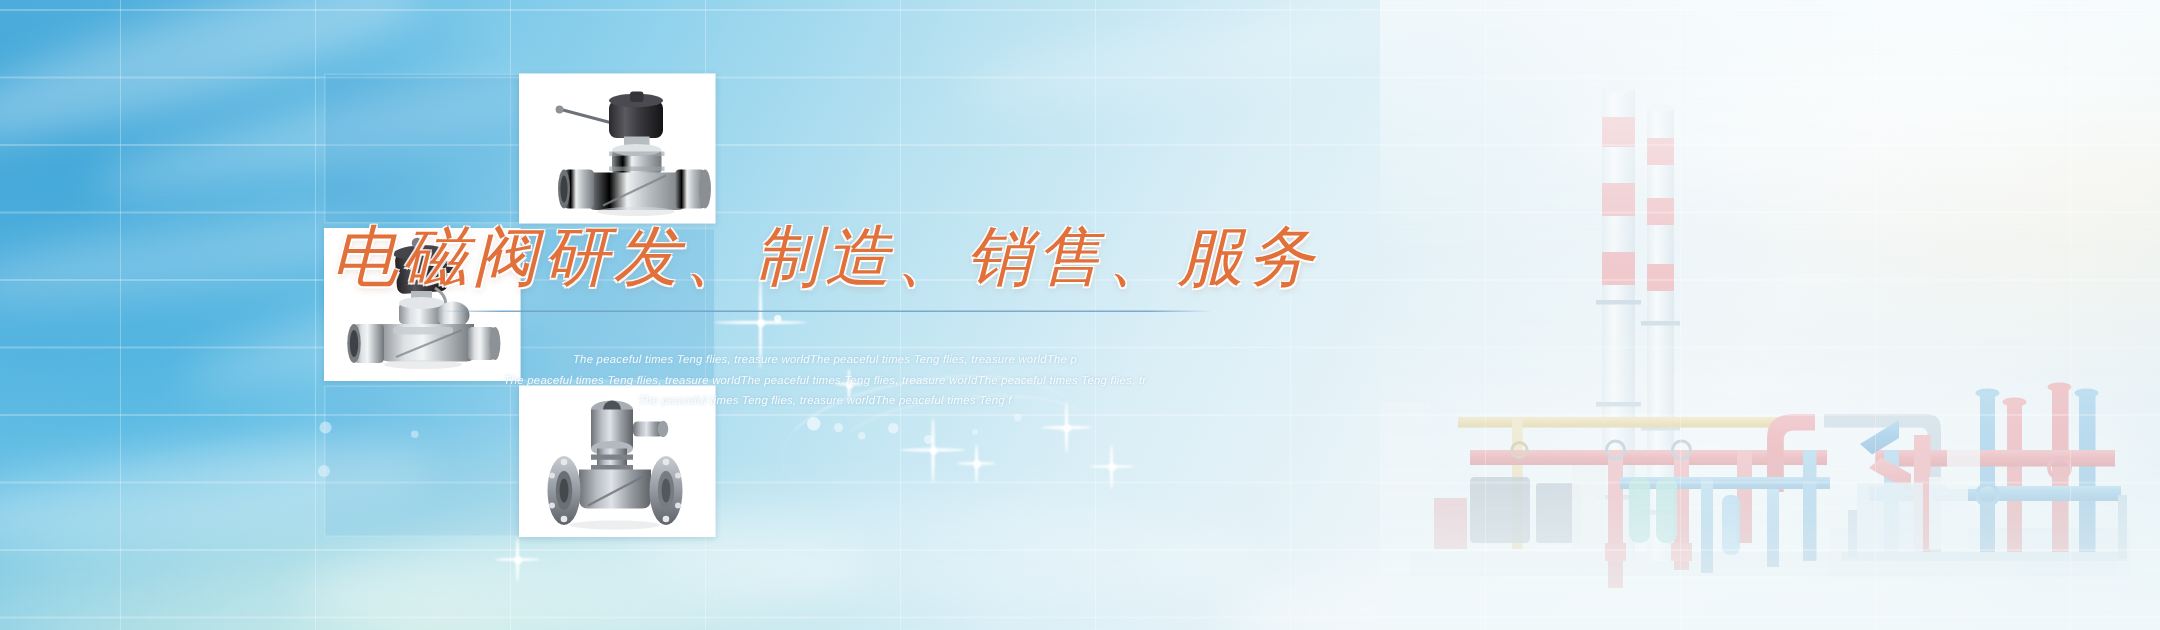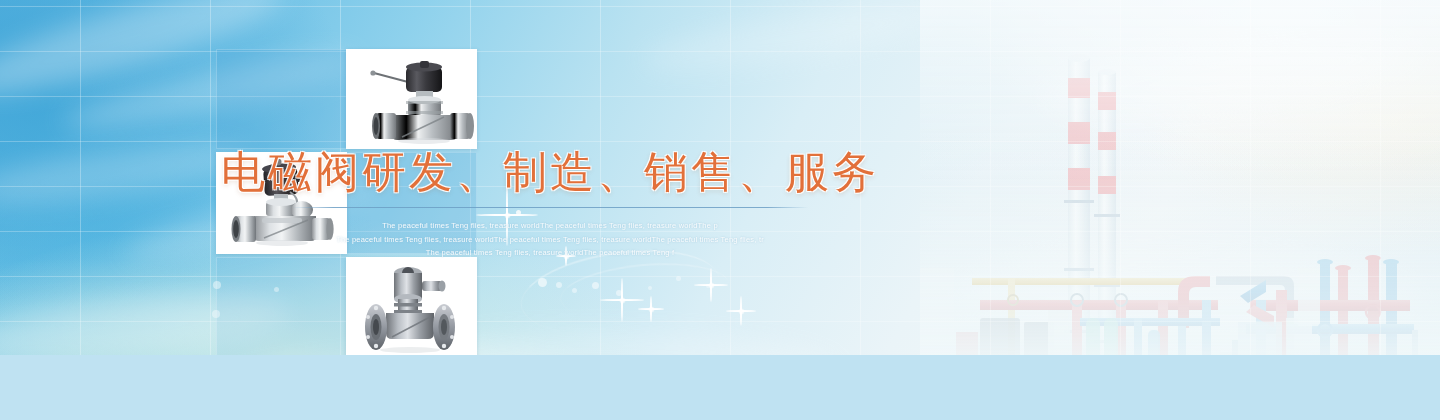--- a/index.html
+++ b/index.html
@@ -6,22 +6,23 @@
   * { margin:0; padding:0; box-sizing:border-box; }
   html, body {
     width:1440px; height:420px;
     overflow:hidden;
     font-family:"Liberation Sans", sans-serif;
     background:#bfe2f2;
   }
 
   .banner {
     position:relative;
-    width:1440px; height:355px;
+    width:1440px; height:420px;
     overflow:hidden;
+    font-style:italic;
   }
 
   
   .sky-base {
     position:absolute; inset:0;
     background:
       linear-gradient(118deg,
         #5bb3e0 0%,
         #6cc0e6 13%,
         #8ed1ec 26%,
@@ -200,21 +201,21 @@
     color:#2f6ea8;
     line-height:1.15;
     margin-top:2px;
     text-shadow:
       -1px -1px 0 rgba(255,255,255,.9),
        1px -1px 0 rgba(255,255,255,.9),
       -1px  1px 0 rgba(255,255,255,.9),
        1px  1px 0 rgba(255,255,255,.9);
   }
   .fineprint {
-    margin-top:5px;
+    margin-top:19px;
     color:rgba(255,255,255,.92);
     font-size:7.5px;
     line-height:1.75;
     letter-spacing:.2px;
     text-shadow:0 0 2px rgba(120,170,200,.55);
   }
   .fineprint div { white-space:nowrap; }
 </style>
 </head>
 <body>

